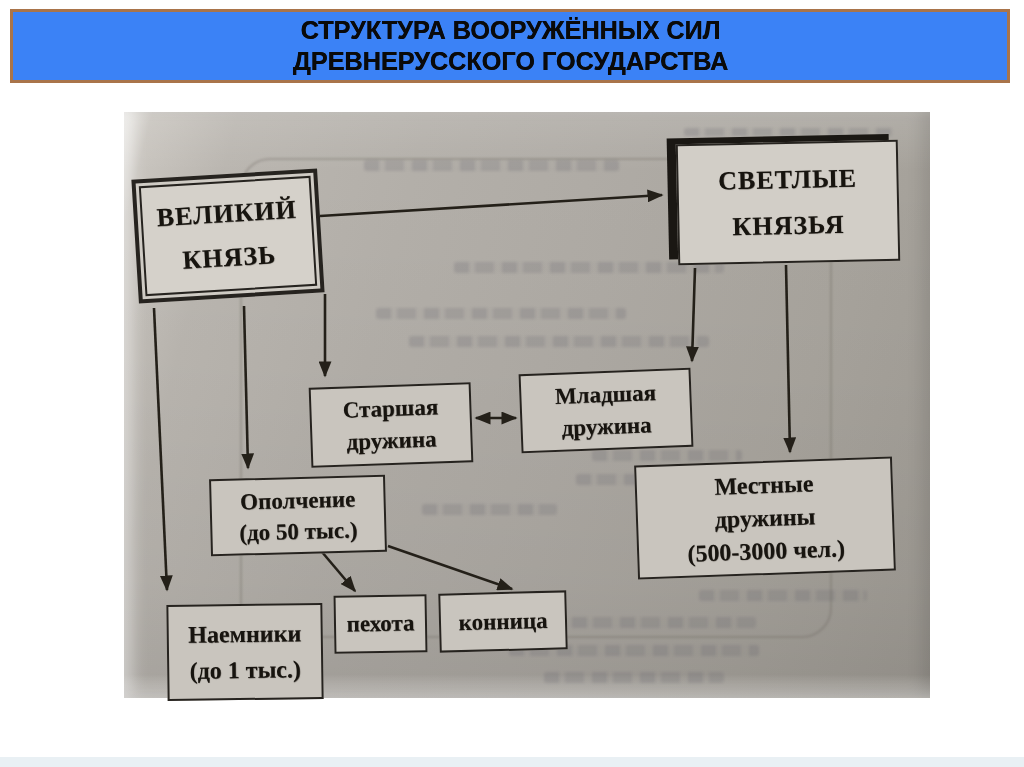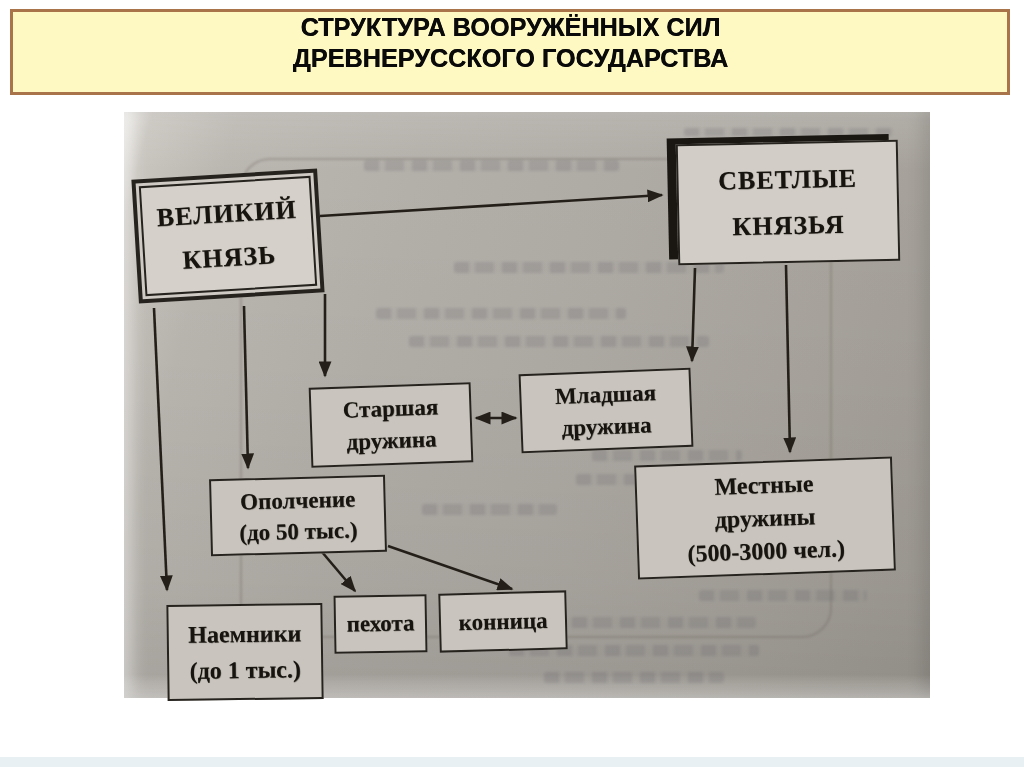--- a/index.html
+++ b/index.html
@@ -1,22 +1,22 @@
 <!DOCTYPE html>
 <html><head>
 <meta charset="utf-8">
 <style>
   html,body{margin:0;padding:0;background:#ffffff;}
   .slide{position:relative;width:1024px;height:767px;background:#ffffff;overflow:hidden;
          font-family:"Liberation Sans",sans-serif;}
 
   
-  .title-box{position:absolute;left:10px;top:9px;width:1000px;height:86px;
-             background:#fef9c3;border:3px solid #a9744a;box-sizing:border-box;
-             display:flex;flex-direction:column;align-items:center;}
+  .title-box{position:absolute;left:10px;top:9px;width:1000px;height:74px;
+             background:#3b82f6;border:3px solid #a9744a;box-sizing:border-box;
+             display:flex;flex-direction:column;justify-content:center;align-items:center;}
   .title-line{font-weight:bold;font-size:26px;line-height:31px;color:#0a0a0a;
               letter-spacing:0px;transform:scaleX(.97);white-space:nowrap;
               text-shadow:.4px 0 0 #0a0a0a;}
 
   
   .photo{position:absolute;left:124px;top:112px;width:806px;height:586px;
          background:
            linear-gradient(180deg, rgba(255,255,255,.12) 0, rgba(255,255,255,0) 10%,
              rgba(0,0,0,.02) 45%, rgba(0,0,0,.05) 80%, rgba(0,0,0,.09) 96%, rgba(255,255,255,.30) 100%),
            linear-gradient(104deg, #e6e4e0 0, #c8c4be 3%, #bab6b0 12%, #b3afa9 32%,

